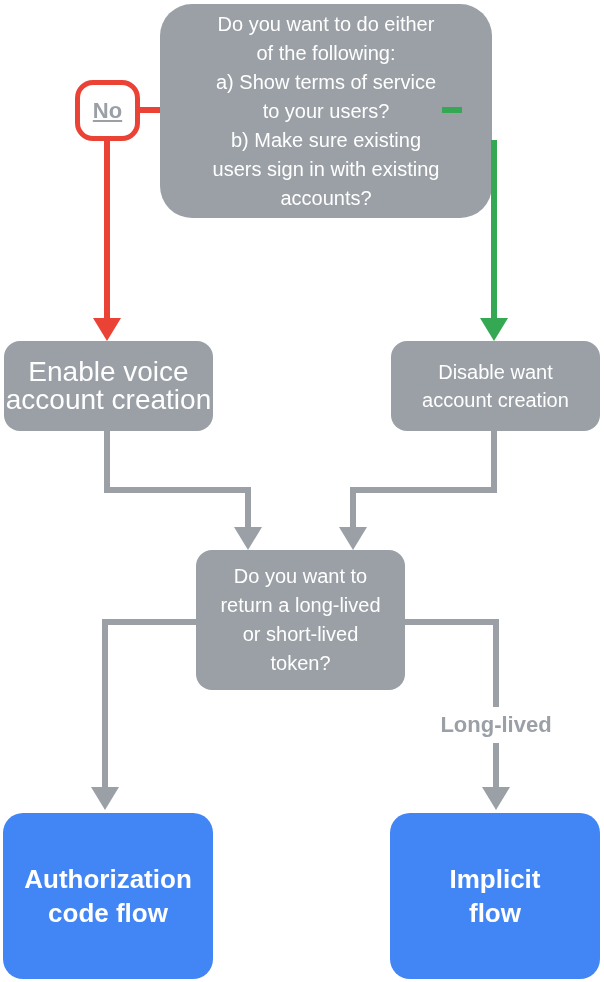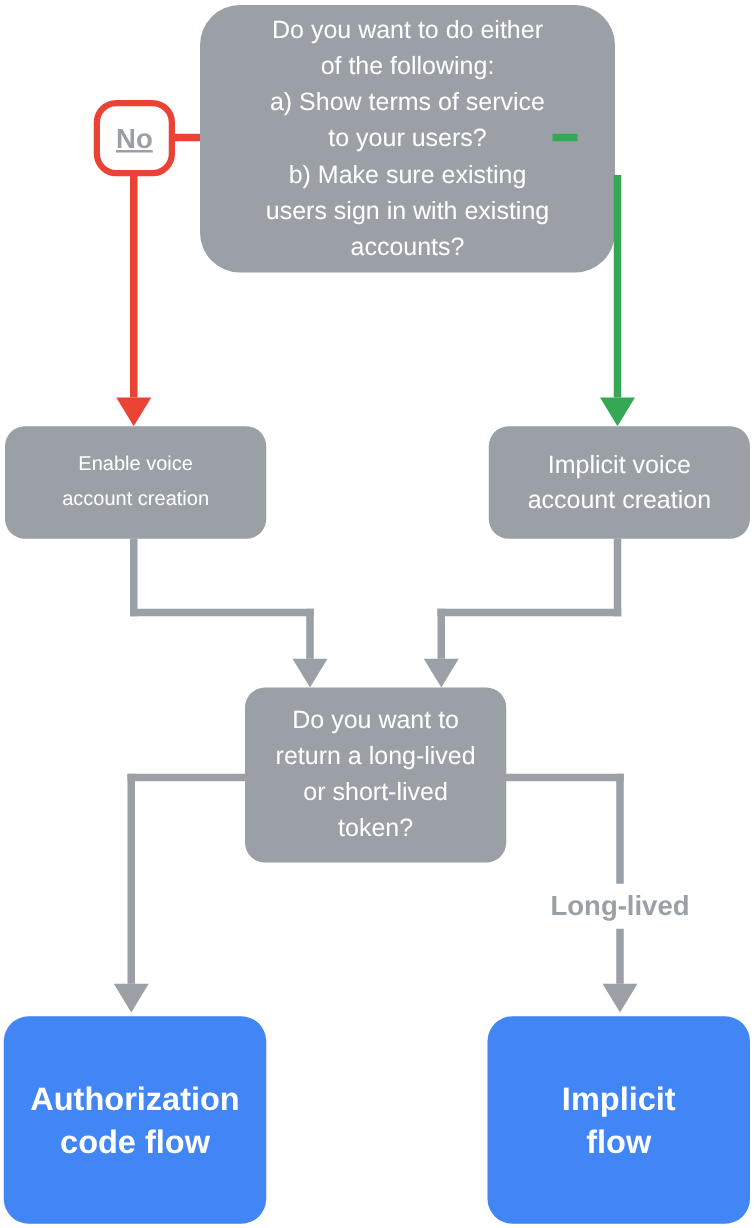--- a/index.html
+++ b/index.html
@@ -13,21 +13,21 @@
   }
   
   .node{
     position:absolute; display:flex; align-items:center; justify-content:center;
     text-align:center; white-space:pre-line; box-sizing:border-box;
   }
   .gray-node{ background:var(--gray); color:var(--white); }
   .blue-node{ background:var(--blue); color:var(--white); font-weight:bold; }
   
   .n-top    {left:160px; top:4px;   width:332px; height:214px; border-radius:32px; font-size:20px; line-height:29px;}
-  .n-enable {left:4px;   top:341px; width:209px; height:90px;  border-radius:16px; font-size:16px; line-height:28px;}
+  .n-enable {left:4px;   top:341px; width:209px; height:90px;  border-radius:16px; font-size:28px; line-height:28px;}
   .n-disable{left:391px; top:341px; width:209px; height:90px;  border-radius:16px; font-size:20px; line-height:28px;}
   .n-token  {left:196px; top:550px; width:209px; height:140px; border-radius:16px; font-size:20px; line-height:29px;}
   .n-auth   {left:3px;   top:813px; width:210px; height:166px; border-radius:20px; font-size:26px; line-height:34px;}
   .n-imp    {left:390px; top:813px; width:210px; height:166px; border-radius:20px; font-size:26px; line-height:34px;}
   
   .badge{
     position:absolute; box-sizing:border-box; background:var(--white);
     border-radius:18px; display:flex; align-items:center; justify-content:center;
     font-weight:bold; font-size:22px; color:var(--label-text); z-index:2;
   }
@@ -93,21 +93,21 @@
   <div class="badge b-no">No</div>
   <div class="line red-l l-no-v"></div>
   <div class="arr arr-red a-no"></div>
 
   <div class="line green-l l-yes-h"></div>
   <div class="line green-l l-yes-v"></div>
   <div class="arr arr-green a-yes"></div>
 
   <div class="node gray-node n-enable">Enable voice
 account creation</div>
-  <div class="node gray-node n-disable">Implicit voice
+  <div class="node gray-node n-disable">Disable want
 account creation</div>
 
   <div class="line gray-l l-en-v"></div>
   <div class="line gray-l l-en-h"></div>
   <div class="line gray-l l-en-v2"></div>
   <div class="arr arr-gray a-en"></div>
 
   <div class="line gray-l l-di-v"></div>
   <div class="line gray-l l-di-h"></div>
   <div class="line gray-l l-di-v2"></div>

